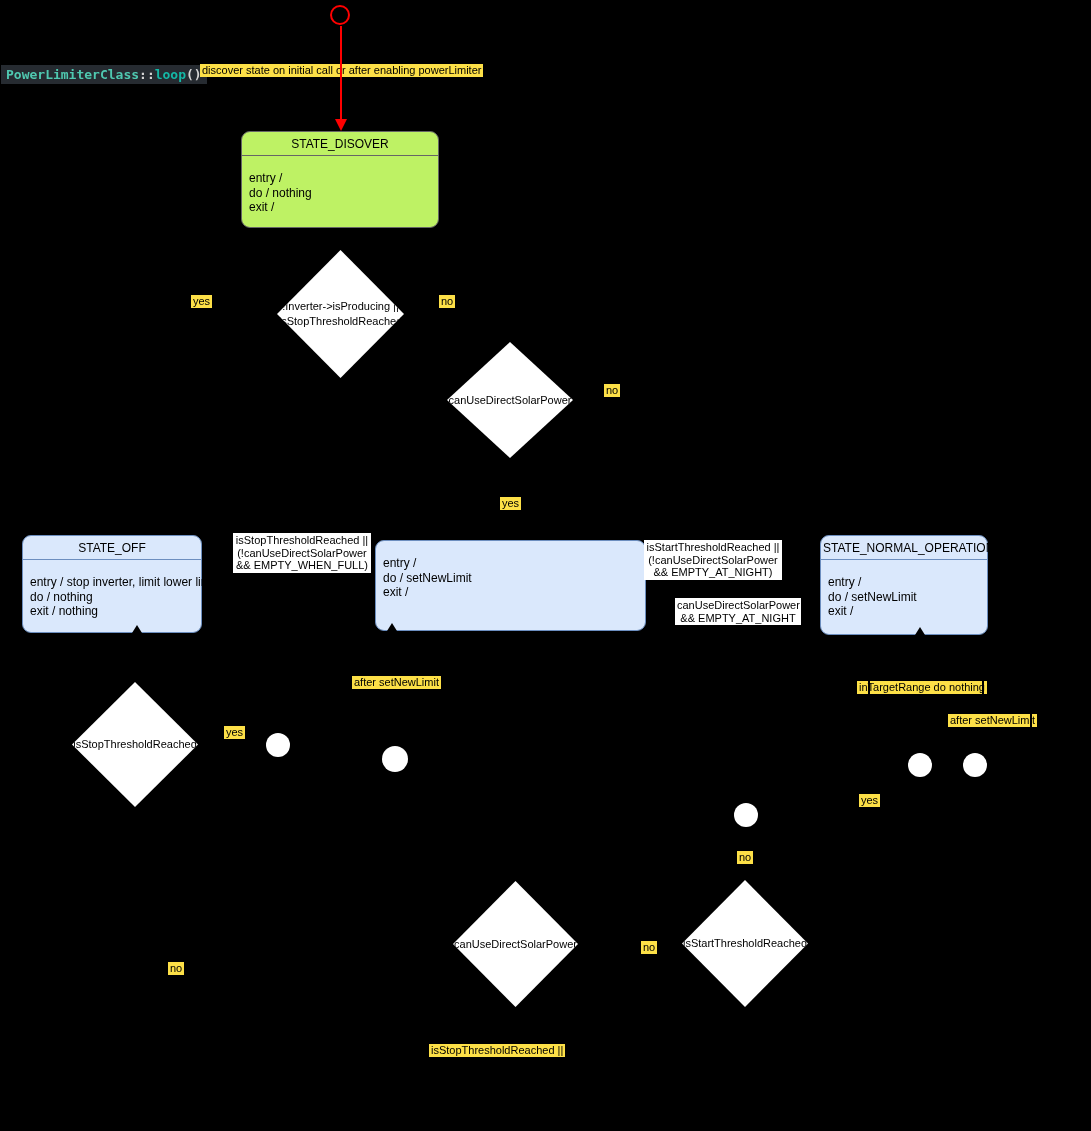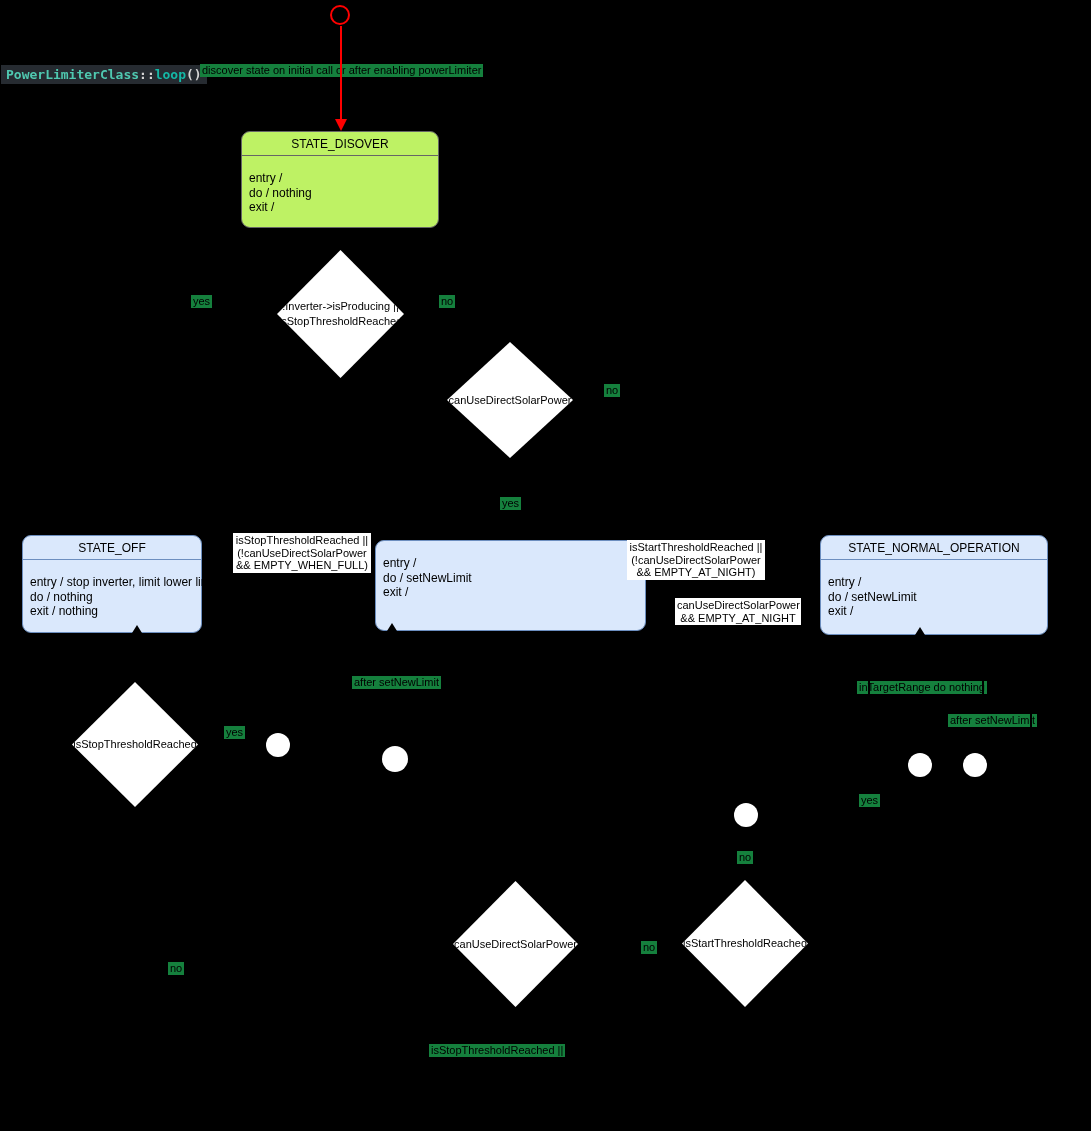--- a/index.html
+++ b/index.html
@@ -24,21 +24,21 @@
   .state .body div{white-space:nowrap;}
 
   
   .diamond{position:absolute;background:#ffffff;color:#000;
            clip-path:polygon(50% 0,100% 50%,50% 100%,0 50%);
            display:flex;flex-direction:column;align-items:center;justify-content:center;
            font-size:11px;line-height:15px;text-align:center;z-index:1;}
   .diamond div{white-space:nowrap;}
 
   
-  .elabel{position:absolute;background:#15803d;color:#000;font-size:11px;line-height:13px;
+  .elabel{position:absolute;background:#fde047;color:#000;font-size:11px;line-height:13px;
           padding:0 2px;white-space:nowrap;z-index:1;}
   .gblock{position:absolute;background:#ffffff;color:#000;font-size:11px;line-height:12.5px;
           text-align:center;padding:1px 2px;z-index:1;}
   .gblock div{white-space:nowrap;}
 
   
   .junction{position:absolute;background:#ffffff;border-radius:50%;z-index:1;}
 
   
   .initial-node{position:absolute;left:330px;top:5px;width:16px;height:16px;
@@ -106,31 +106,31 @@
   </div>
 
   <div class="state blue" style="left:375px;top:540px;width:271px;height:91px;">
     <div class="body">
       <div>entry /</div>
       <div>do / setNewLimit</div>
       <div>exit /</div>
     </div>
   </div>
 
-  <div class="gblock" style="left:627px;top:540px;width:134px;">
+  <div class="gblock" style="left:644px;top:540px;width:134px;">
     <div>isStartThresholdReached ||</div>
     <div>(!canUseDirectSolarPower</div>
     <div>&amp;&amp; EMPTY_AT_NIGHT)</div>
   </div>
   <div class="gblock" style="left:675px;top:598px;width:122px;">
     <div>canUseDirectSolarPower</div>
     <div>&amp;&amp; EMPTY_AT_NIGHT</div>
   </div>
 
-  <div class="state blue" style="left:820px;top:535px;width:228px;height:100px;">
+  <div class="state blue" style="left:820px;top:535px;width:168px;height:100px;">
     <div class="title">STATE_NORMAL_OPERATION</div>
     <div class="body">
       <div>entry /</div>
       <div>do / setNewLimit</div>
       <div>exit /</div>
     </div>
   </div>
 
   <div class="bhead-up" style="left:132px;top:625px;"></div>
   <div class="bhead-up" style="left:387px;top:623px;"></div>

